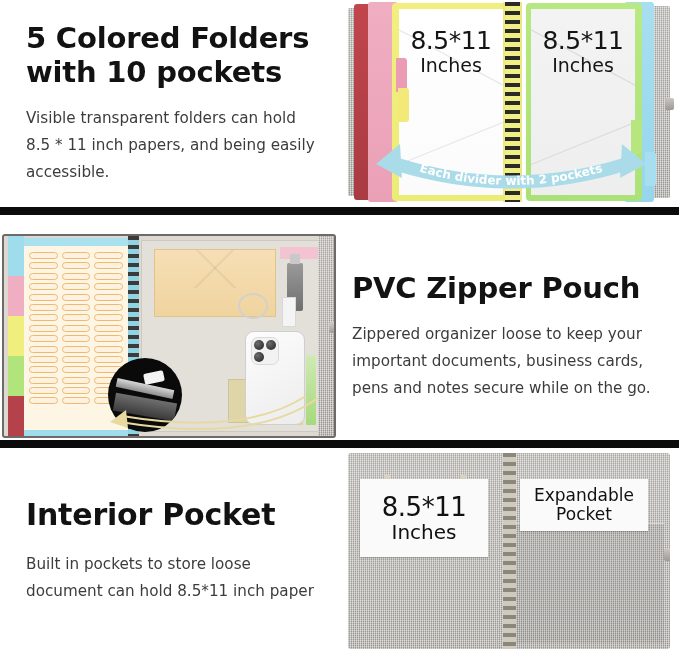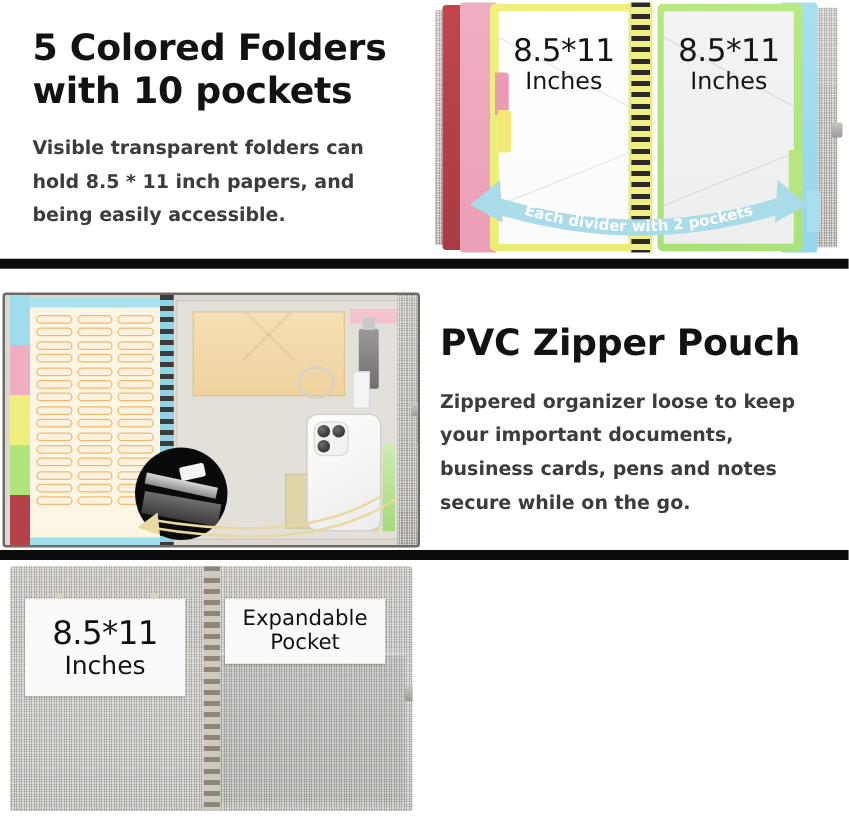--- a/index.html
+++ b/index.html
@@ -37,21 +37,21 @@
     line-height: 1.18;
   }
   .h-1 { font-size: 29px; margin-bottom: 16px; }
   .h-2 { font-size: 29px; margin-bottom: 16px; }
   .h-3 { font-size: 30px; margin-bottom: 18px; }
 
   .body-text {
     font-size: 15.2px;
     color: #3c3c3c;
     line-height: 1.78;
-    font-weight: 700;
+    font-weight: 400;
   }
 
   
   .stage { position: relative; overflow: hidden; }
   .i-right { width: 339px; }
   .i-left  { width: 340px; }
 
   
   .s1 { position: absolute; left: 8px; top: 2px; width: 322px; height: 200px; }
 
@@ -376,20 +376,24 @@
     <div class="textcol t-right">
       <div class="headline h-2">PVC Zipper Pouch</div>
       <div class="body-text">Zippered organizer loose to keep your important documents, business cards, pens and notes secure while on the go.</div>
     </div>
   </div>
 
   <div class="divider divider-2"></div>
 
   <div class="panel panel-3">
 
+    <div class="textcol t-left">
+      <div class="headline h-3">Interior Pocket</div>
+      <div class="body-text">Built in pockets to store loose document can hold 8.5*11 inch paper</div>
+    </div>
 
     <div class="stage i-right">
       <div class="s3 fabric">
         <div class="s3-pocket"></div>
         <div class="s3-spiral"></div>
         <div class="s3-strap"></div>
 
         <div class="clip" style="left:36px; top:22px;"></div>
         <div class="clip" style="left:112px; top:22px;"></div>
 

